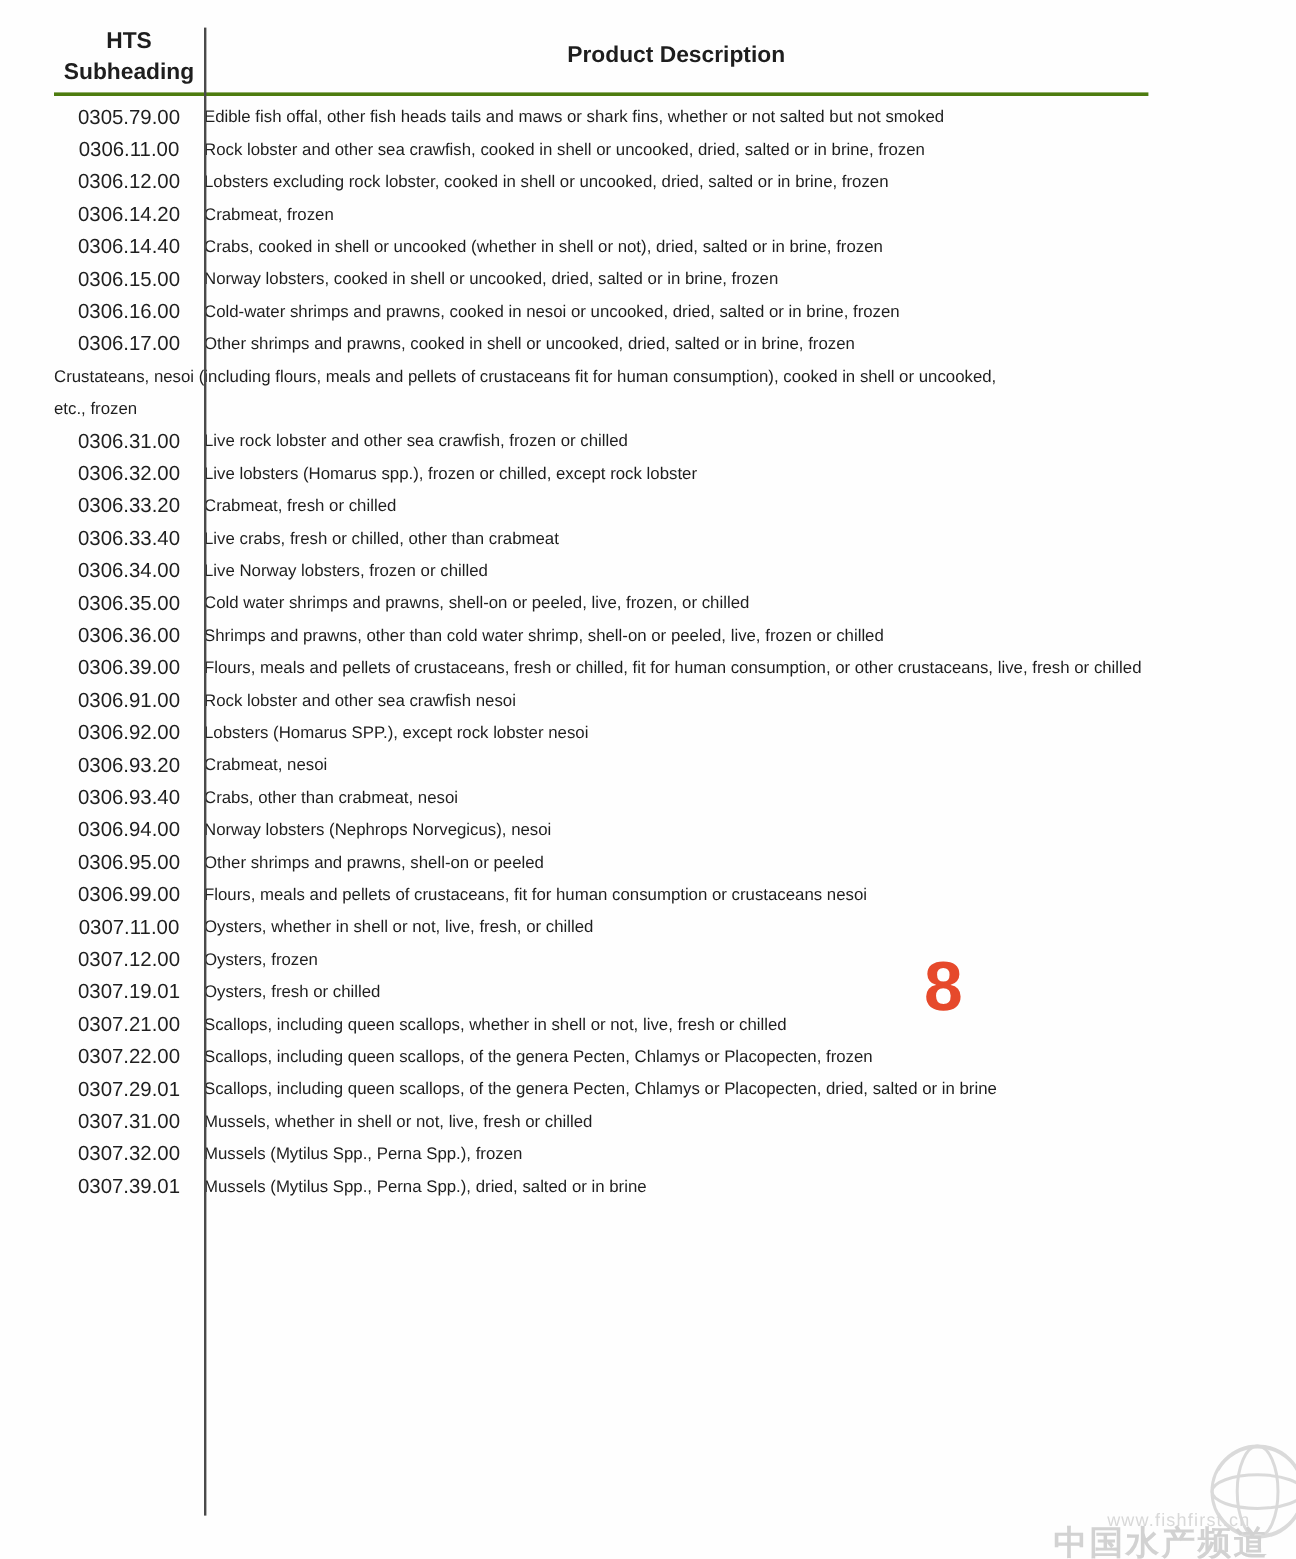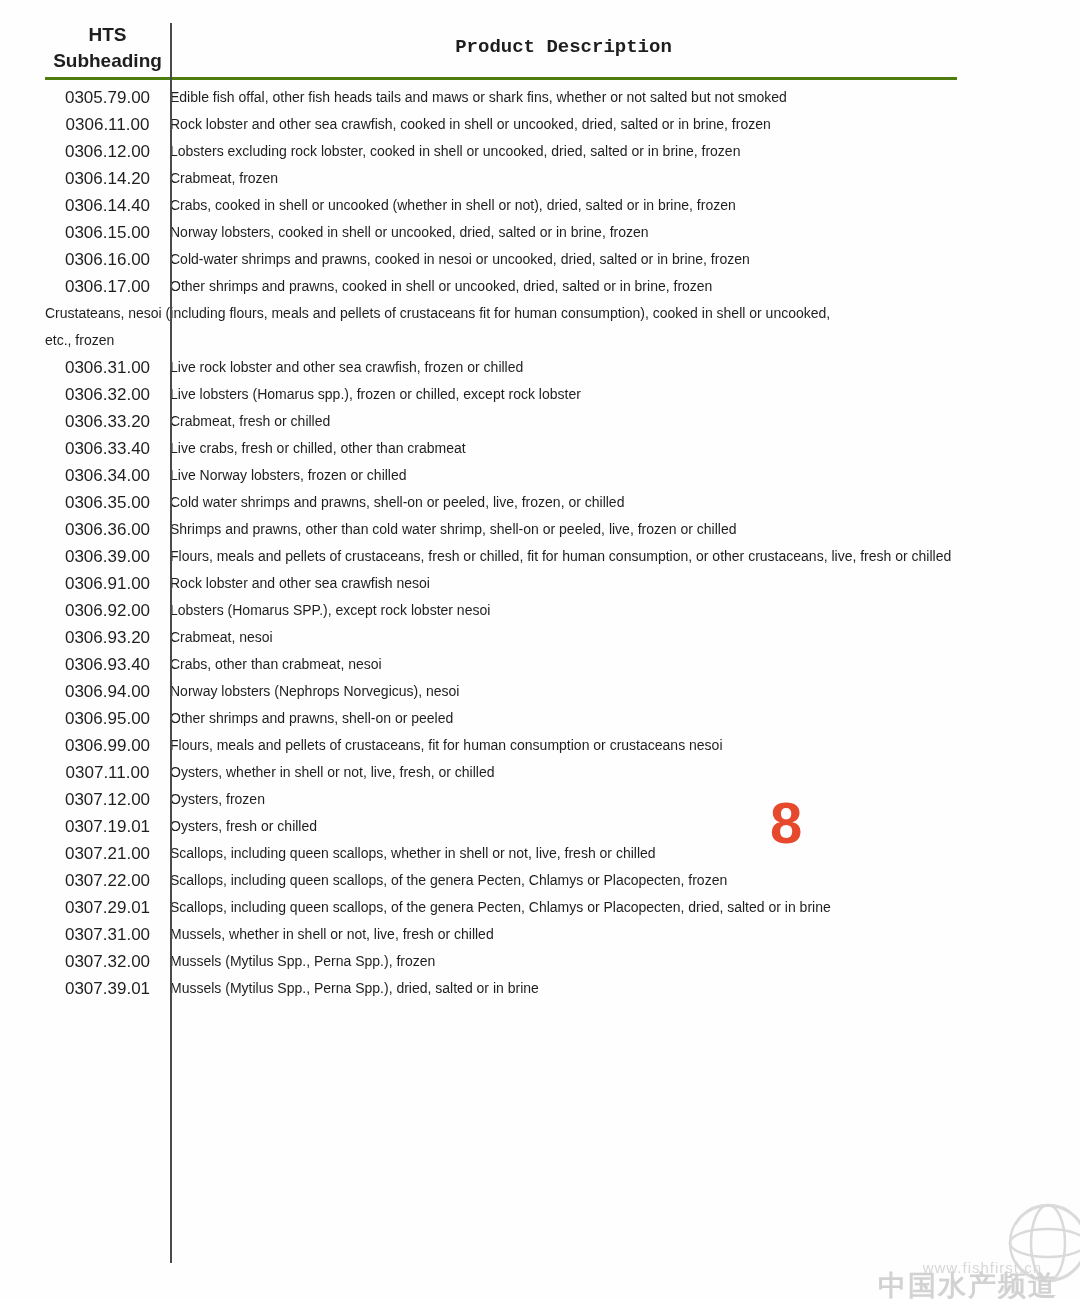--- a/index.html
+++ b/index.html
@@ -34,21 +34,20 @@
     line-height: 26px;
     padding-top: 2px;
   }
   .h-desc {
     flex: 1;
     display: flex;
     align-items: center;
     justify-content: center;
     font-weight: bold;
     font-size: 19px;
-    font-family: Liberation Mono, monospace;
   }
   .vline {
     position: absolute;
     left: 125px;
     top: 3px;
     width: 2px;
     height: 1240px;
     background: #4a4a4a;
   }
   .rows { padding-top: 4px; }

